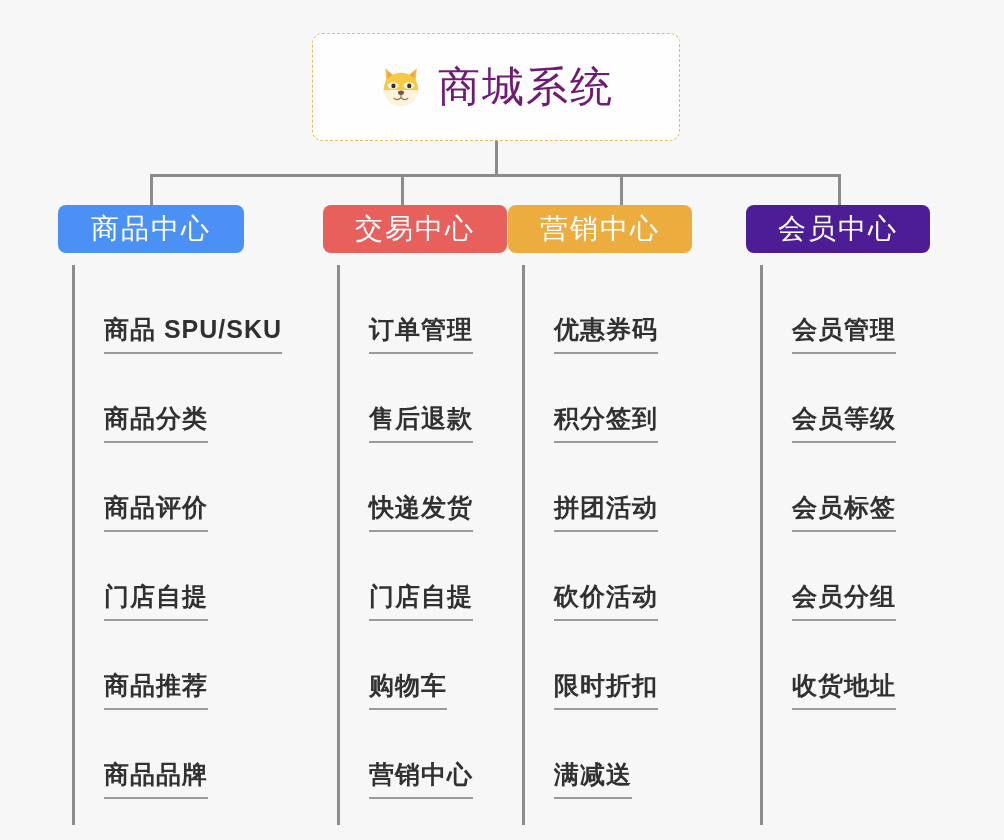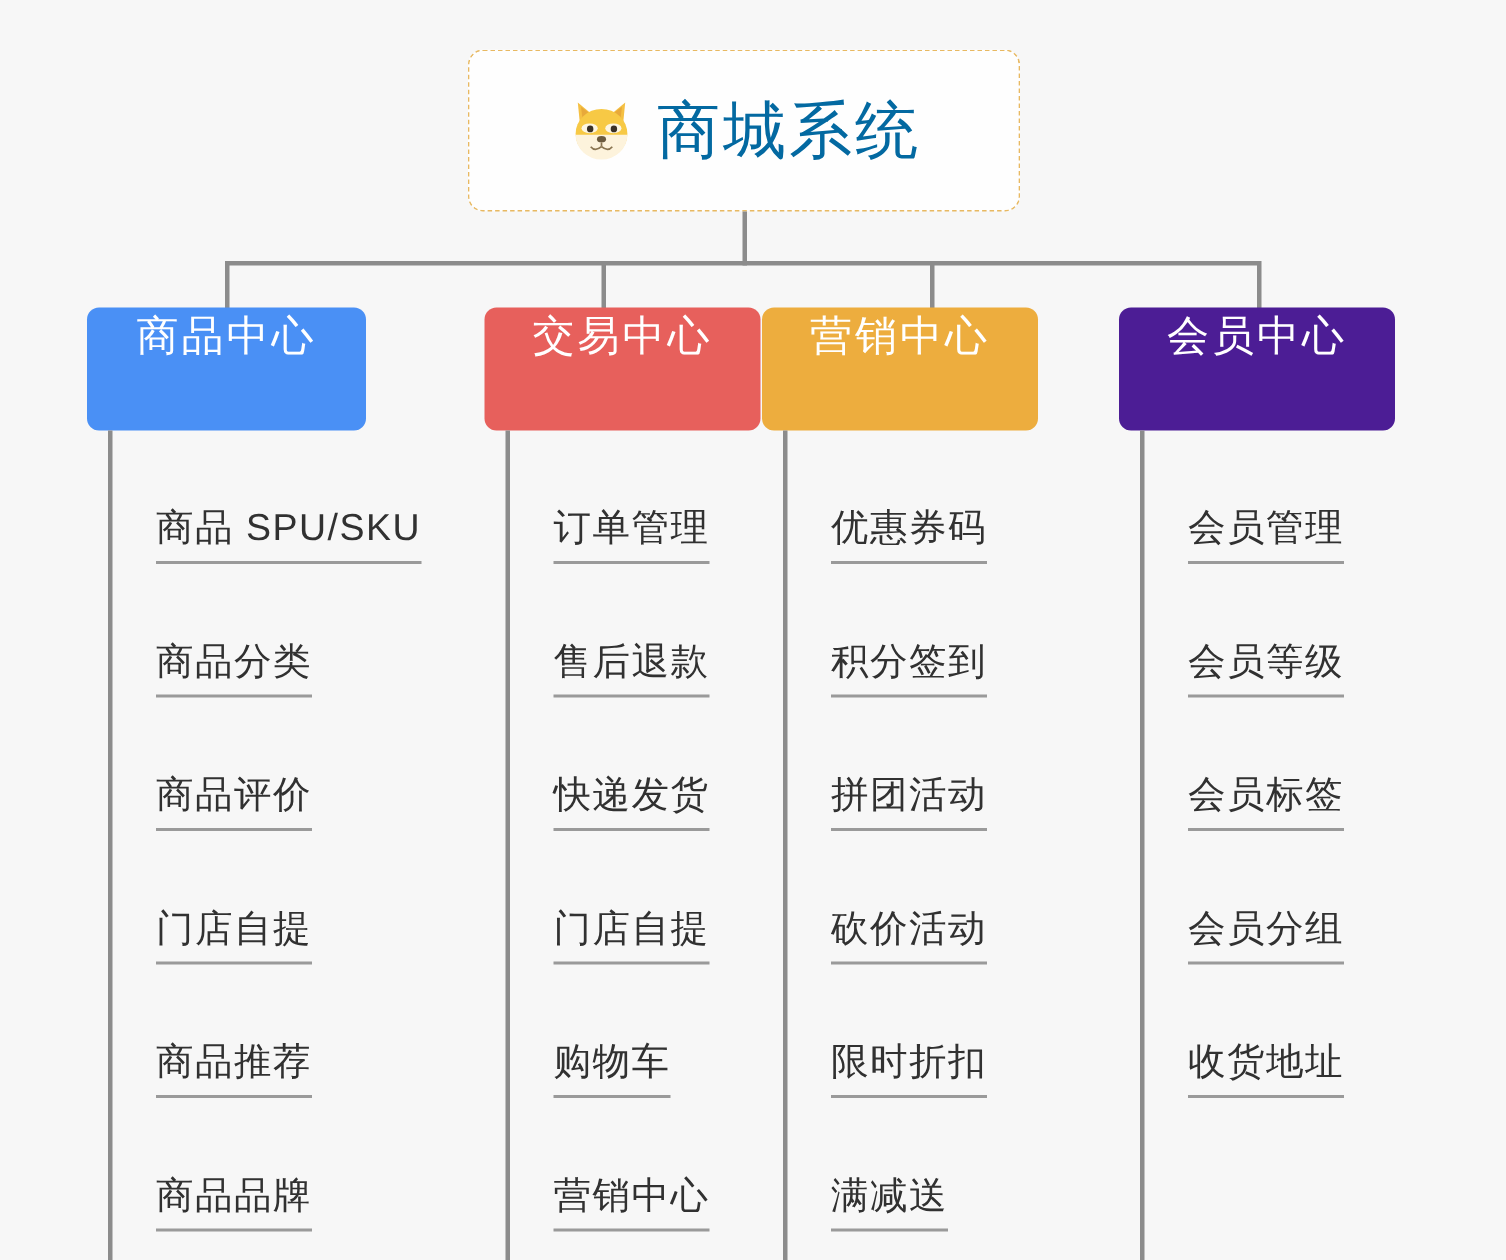--- a/index.html
+++ b/index.html
@@ -38,52 +38,53 @@
     gap: 14px;
   }
   .root-emoji {
     font-size: 44px;
     line-height: 1;
     display: block;
   }
   .root-emoji svg { display: block; }
   .root-title {
     font-size: 42px;
-    color: #0369a1;
+    color: #701a75;
     letter-spacing: 2px;
     white-space: nowrap;
   }
 
   
   .conn {
     position: absolute;
     background: #8c8c8c;
   }
   .conn-v { width: 3px; }
   .conn-h { height: 3px; }
 
   
   .branch {
     position: absolute;
     top: 205px;
   }
   .branch-header {
-    height: 82px;
+    height: 48px;
     border-radius: 8px;
     display: flex;
-    align-items: flex-start;
+    align-items: center;
     justify-content: center;
     color: #ffffff;
     font-size: 28px;
     letter-spacing: 2px;
     box-sizing: border-box;
   }
   .branch-body {
     position: relative;
-    margin-top: 0;
+    margin-top: 12px;
+    font-weight: bold;
   }
   .spine {
     position: absolute;
     left: 14px;
     top: 0;
     width: 3px;
     background: #8c8c8c;
   }
   .leaf-list {
     list-style: none;

